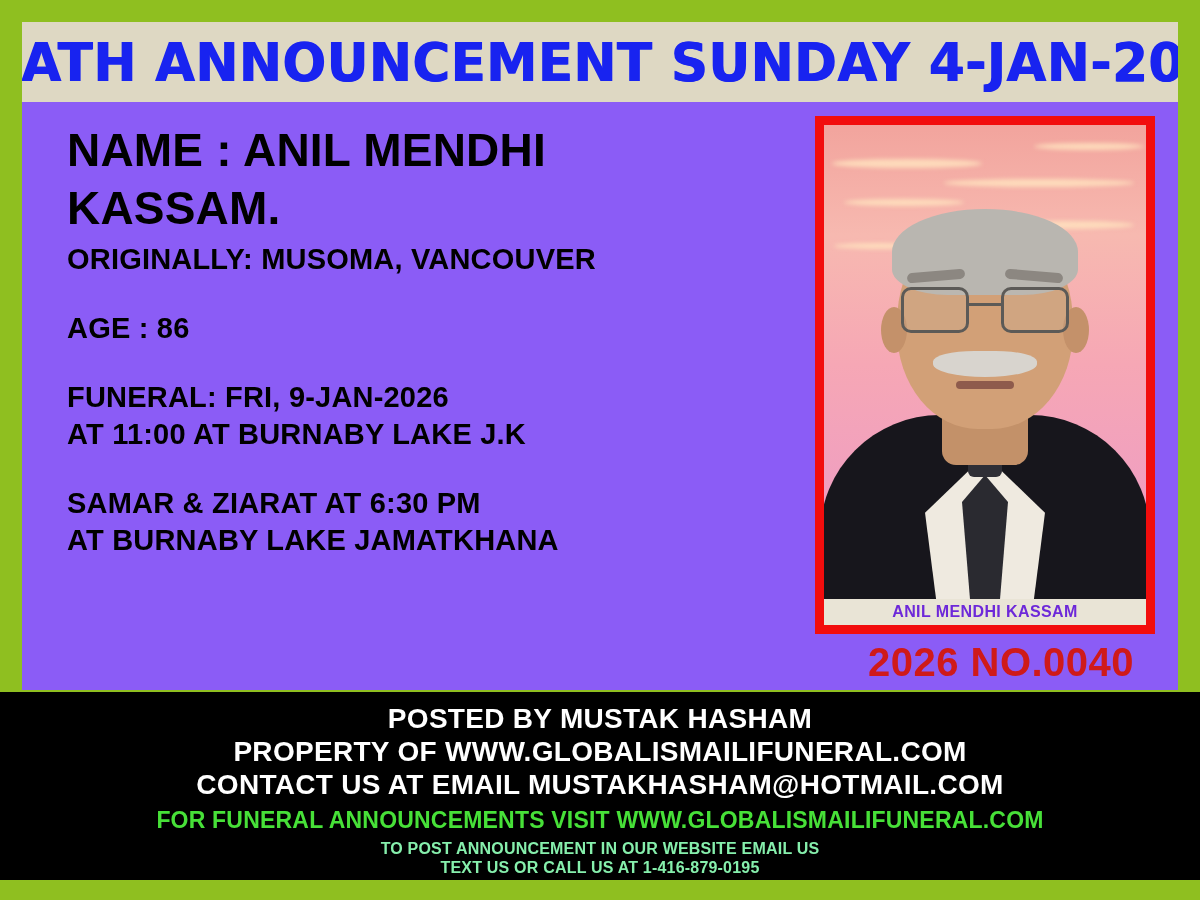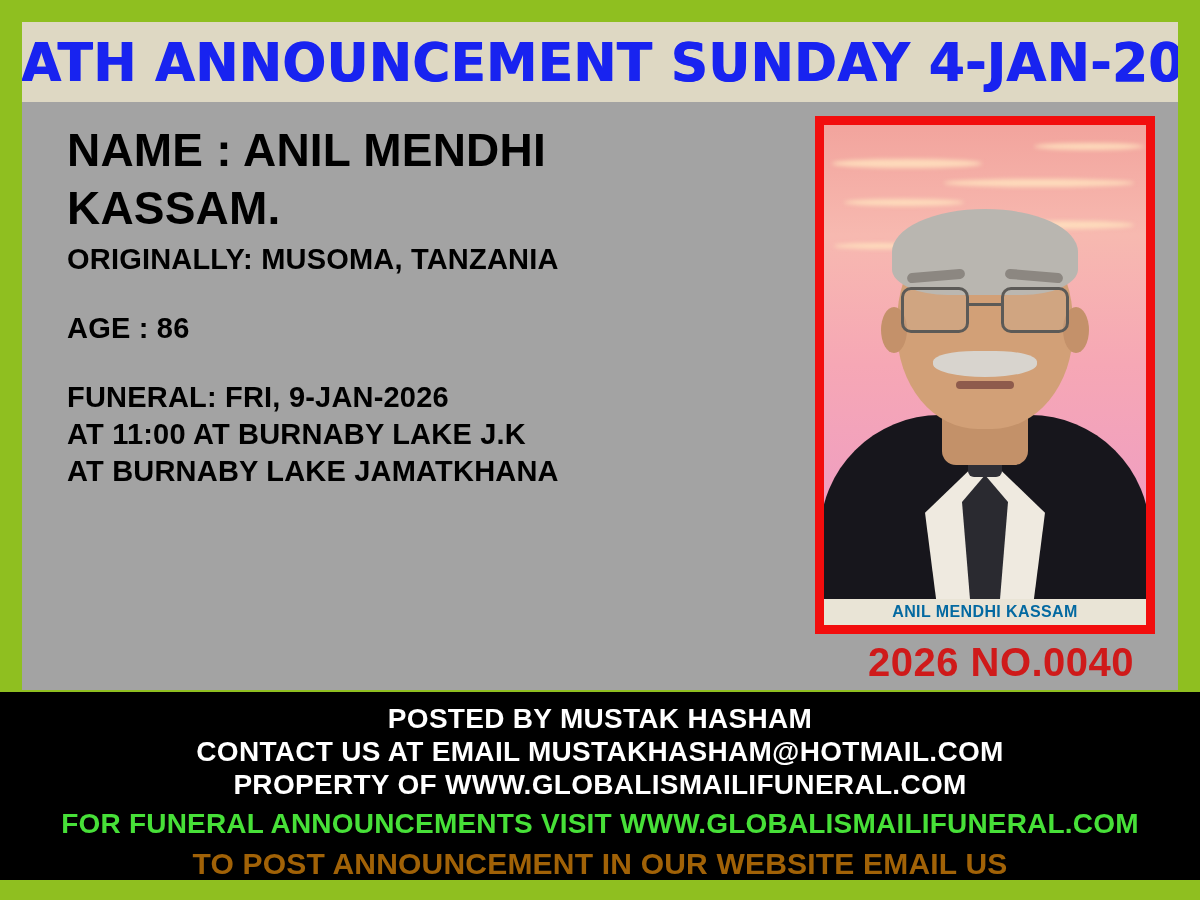--- a/index.html
+++ b/index.html
@@ -48,21 +48,21 @@
     text-shadow: 1px 0 0 #1823f0;
   }
 
   
   .body-panel {
     position: absolute;
     left: 22px;
     top: 102px;
     width: 1156px;
     height: 588px;
-    background: #a3a3a3;
+    background: #8b5cf6;
   }
 
   .text-col {
     position: absolute;
     left: 45px;
     top: 22px;
     width: 740px;
     color: #000;
   }
 
@@ -264,21 +264,21 @@
     bottom: 0;
     height: 26px;
     background: #e9e4d6;
     display: flex;
     align-items: center;
     justify-content: center;
   }
   .photo-caption {
     font-size: 16px;
     font-weight: bold;
-    color: #0369a1;
+    color: #6d28d9;
     letter-spacing: 0.4px;
     white-space: nowrap;
   }
 
   .ref-number {
     position: absolute;
     left: 841px;
     top: 640px;
     width: 320px;
     text-align: center;
@@ -299,22 +299,22 @@
     padding-top: 10px;
     box-sizing: border-box;
   }
   .f-line {
     text-align: center;
     font-weight: bold;
     line-height: 1.18;
     white-space: nowrap;
   }
   .f-white { color: #ffffff; font-size: 28px; letter-spacing: 0.3px; text-align: center; }
-  .f-green { color: #47e038; font-size: 28px; letter-spacing: 0.2px; margin-top: 6px; }
-  .f-yellow { color: #a16207; font-size: 30px; letter-spacing: 0.2px; }
+  .f-green { color: #47e038; font-size: 23px; letter-spacing: 0.2px; margin-top: 6px; }
+  .f-yellow { color: #86efac; font-size: 16px; letter-spacing: 0.2px; }
   .f-yellow.first { margin-top: 6px; }
 
   .bottom-strip {
     position: absolute;
     left: 0;
     top: 880px;
     width: 1200px;
     height: 20px;
     background: #8fbf20;
   }
@@ -327,27 +327,28 @@
   <div class="header">
     <div class="header-title">DEATH  ANNOUNCEMENT SUNDAY 4-JAN-2026</div>
   </div>
 
   <div class="body-panel">
 
     <div class="text-col">
       <div class="name-line">NAME : ANIL MENDHI</div>
       <div class="name-line">KASSAM.</div>
 
-      <div class="block">ORIGINALLY: MUSOMA, TANZANIA</div>
+      <div class="block">ORIGINALLY: MUSOMA, VANCOUVER</div>
 
       <div class="block gap-top-lg">AGE : 86</div>
 
       <div class="block gap-top-lg">FUNERAL: FRI, 9-JAN-2026</div>
       <div class="block">AT 11:00 AT BURNABY LAKE J.K</div>
 
+      <div class="block gap-top-lg">SAMAR &amp; ZIARAT AT 6:30 PM</div>
       <div class="block">AT BURNABY LAKE JAMATKHANA</div>
     </div>
 
   </div>
 
   <div class="photo-frame">
     <div class="photo-inner">
       <div class="cloud c1"></div>
       <div class="cloud c2"></div>
       <div class="cloud c3"></div>
@@ -379,22 +380,22 @@
       <div class="photo-caption-bar">
         <div class="photo-caption">ANIL MENDHI KASSAM</div>
       </div>
     </div>
   </div>
 
   <div class="ref-number">2026 NO.0040</div>
 
   <div class="footer">
     <div class="f-line f-white">POSTED BY MUSTAK HASHAM</div>
+    <div class="f-line f-white">PROPERTY OF WWW.GLOBALISMAILIFUNERAL.COM</div>
     <div class="f-line f-white">CONTACT US AT EMAIL MUSTAKHASHAM@HOTMAIL.COM</div>
-    <div class="f-line f-white">PROPERTY OF WWW.GLOBALISMAILIFUNERAL.COM</div>
     <div class="f-line f-green">FOR FUNERAL ANNOUNCEMENTS VISIT WWW.GLOBALISMAILIFUNERAL.COM</div>
     <div class="f-line f-yellow first">TO POST ANNOUNCEMENT IN OUR WEBSITE EMAIL US</div>
     <div class="f-line f-yellow">TEXT US OR CALL US AT 1-416-879-0195</div>
   </div>
 
   <div class="bottom-strip"></div>
 
 </div>
 
 </body></html>

